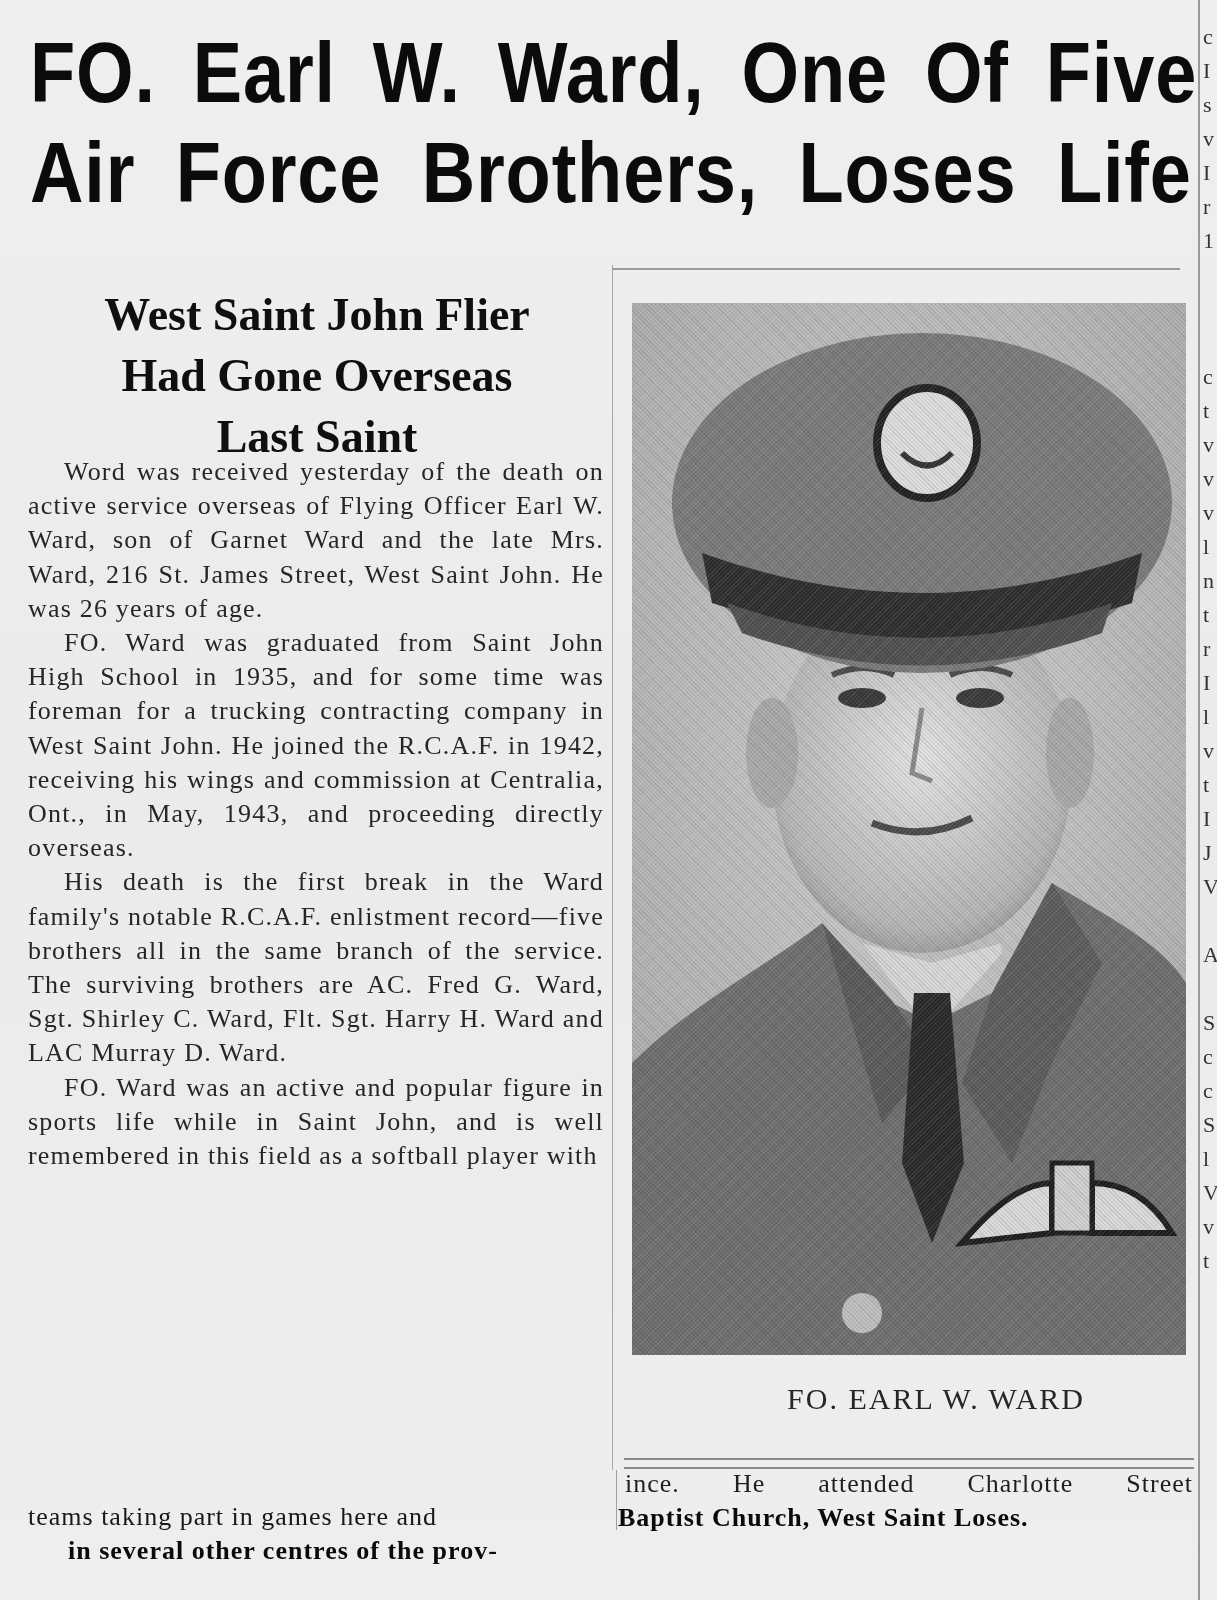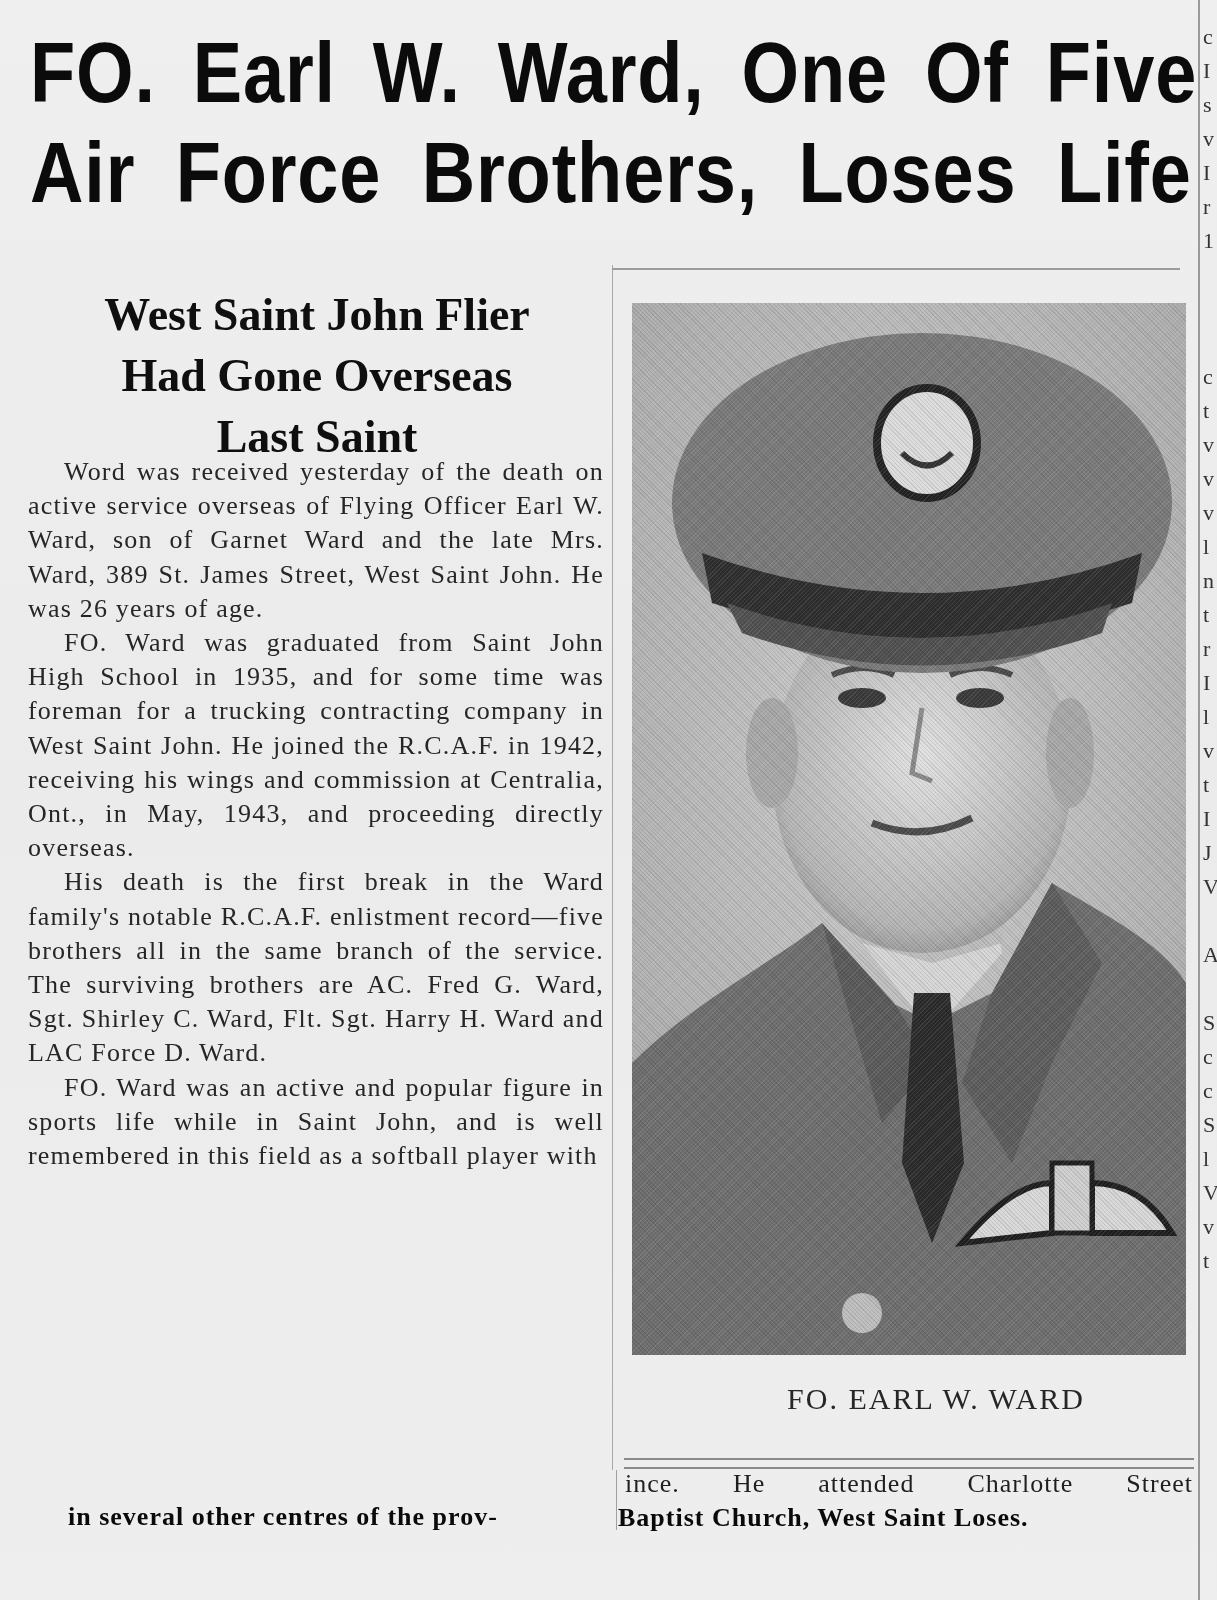--- a/index.html
+++ b/index.html
@@ -173,27 +173,28 @@
       <span>t</span>
     </div>
 
   <div class="subhead">
     <span>West Saint John Flier</span>
     <span>Had Gone Overseas</span>
     <span>Last Saint</span>
   </div>
 
   <div class="body-col">
-    <p class="first">Word was received yesterday of the death on active service overseas of Flying Officer Earl W. Ward, son of Garnet Ward and the late Mrs. Ward, 389 St. James Street, West Saint John. He was 26 years of age.</p>
+    <p class="first">Word was received yesterday of the death on active service overseas of Flying Officer Earl W. Ward, son of Garnet Ward and the late Mrs. Ward, 216 St. James Street, West Saint John. He was 26 years of age.</p>
     <p>FO. Ward was graduated from Saint John High School in 1935, and for some time was foreman for a trucking contracting company in West Saint John. He joined the R.C.A.F. in 1942, receiving his wings and commission at Centralia, Ont., in May, 1943, and proceeding directly overseas.</p>
-    <p>His death is the first break in the Ward family's notable R.C.A.F. enlistment record—five brothers all in the same branch of the service. The surviving brothers are AC. Fred G. Ward, Sgt. Shirley C. Ward, Flt. Sgt. Harry H. Ward and LAC Force D. Ward.</p>
+    <p>His death is the first break in the Ward family's notable R.C.A.F. enlistment record—five brothers all in the same branch of the service. The surviving brothers are AC. Fred G. Ward, Sgt. Shirley C. Ward, Flt. Sgt. Harry H. Ward and LAC Murray D. Ward.</p>
     <p>FO. Ward was an active and popular figure in sports life while in Saint John, and is well remembered in this field as a softball player with</p>
   </div>
 
   <div class="bottom-left">
+    <div>teams taking part in games here and</div>
     <div class="heavy">in several other centres of the prov-</div>
   </div>
 
   <div class="col-divider"></div>
 
   <div class="bottom-right">
     <span class="l1">ince. He attended Charlotte Street</span>
     <span class="l2">Baptist Church, West Saint Loses.</span>
   </div>
 

